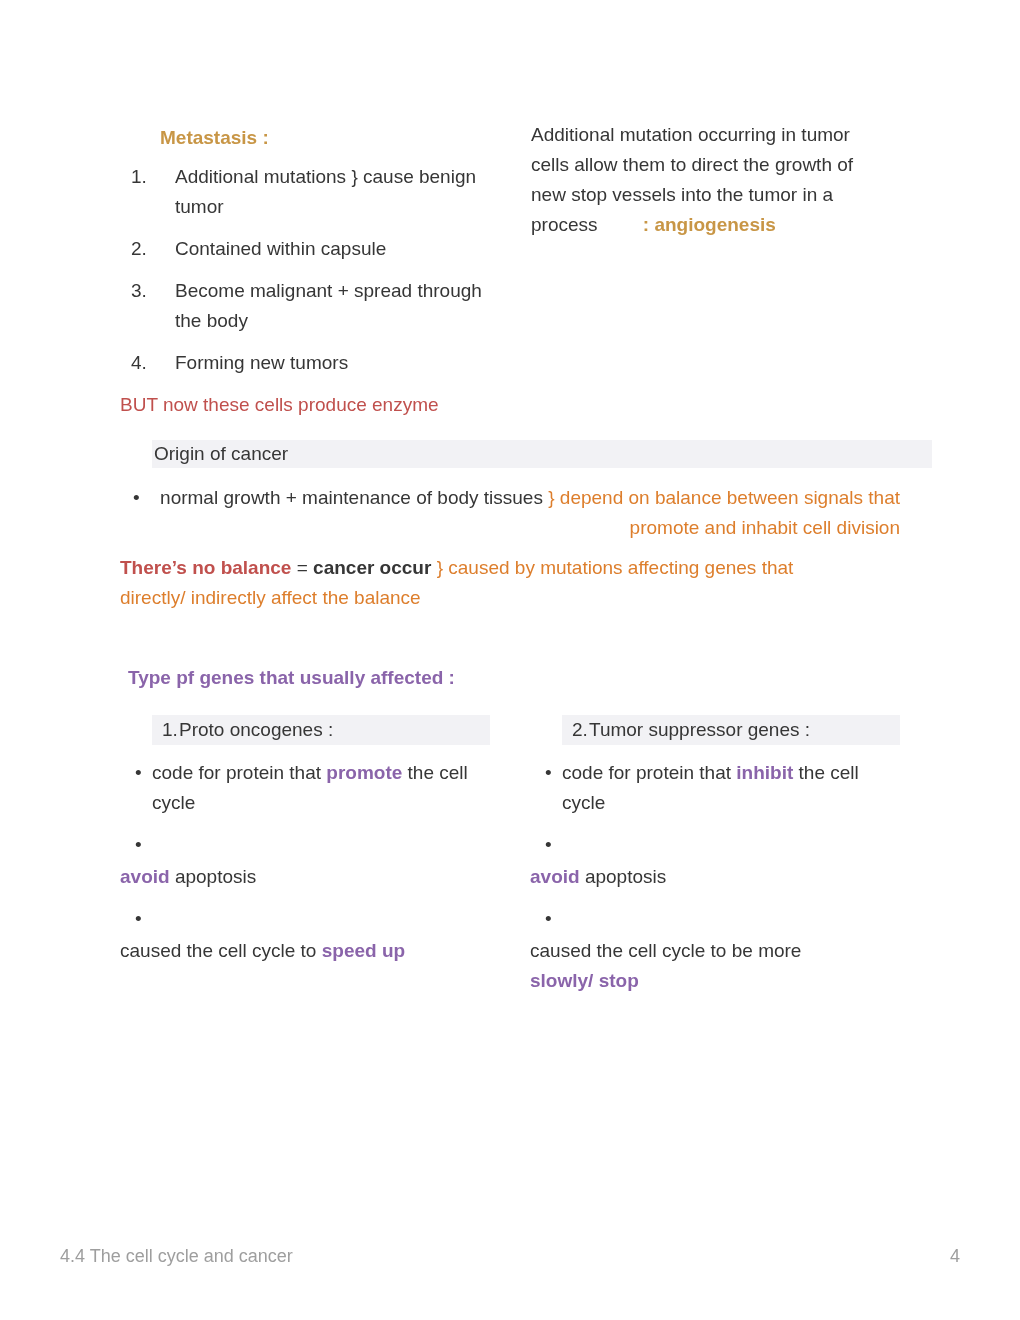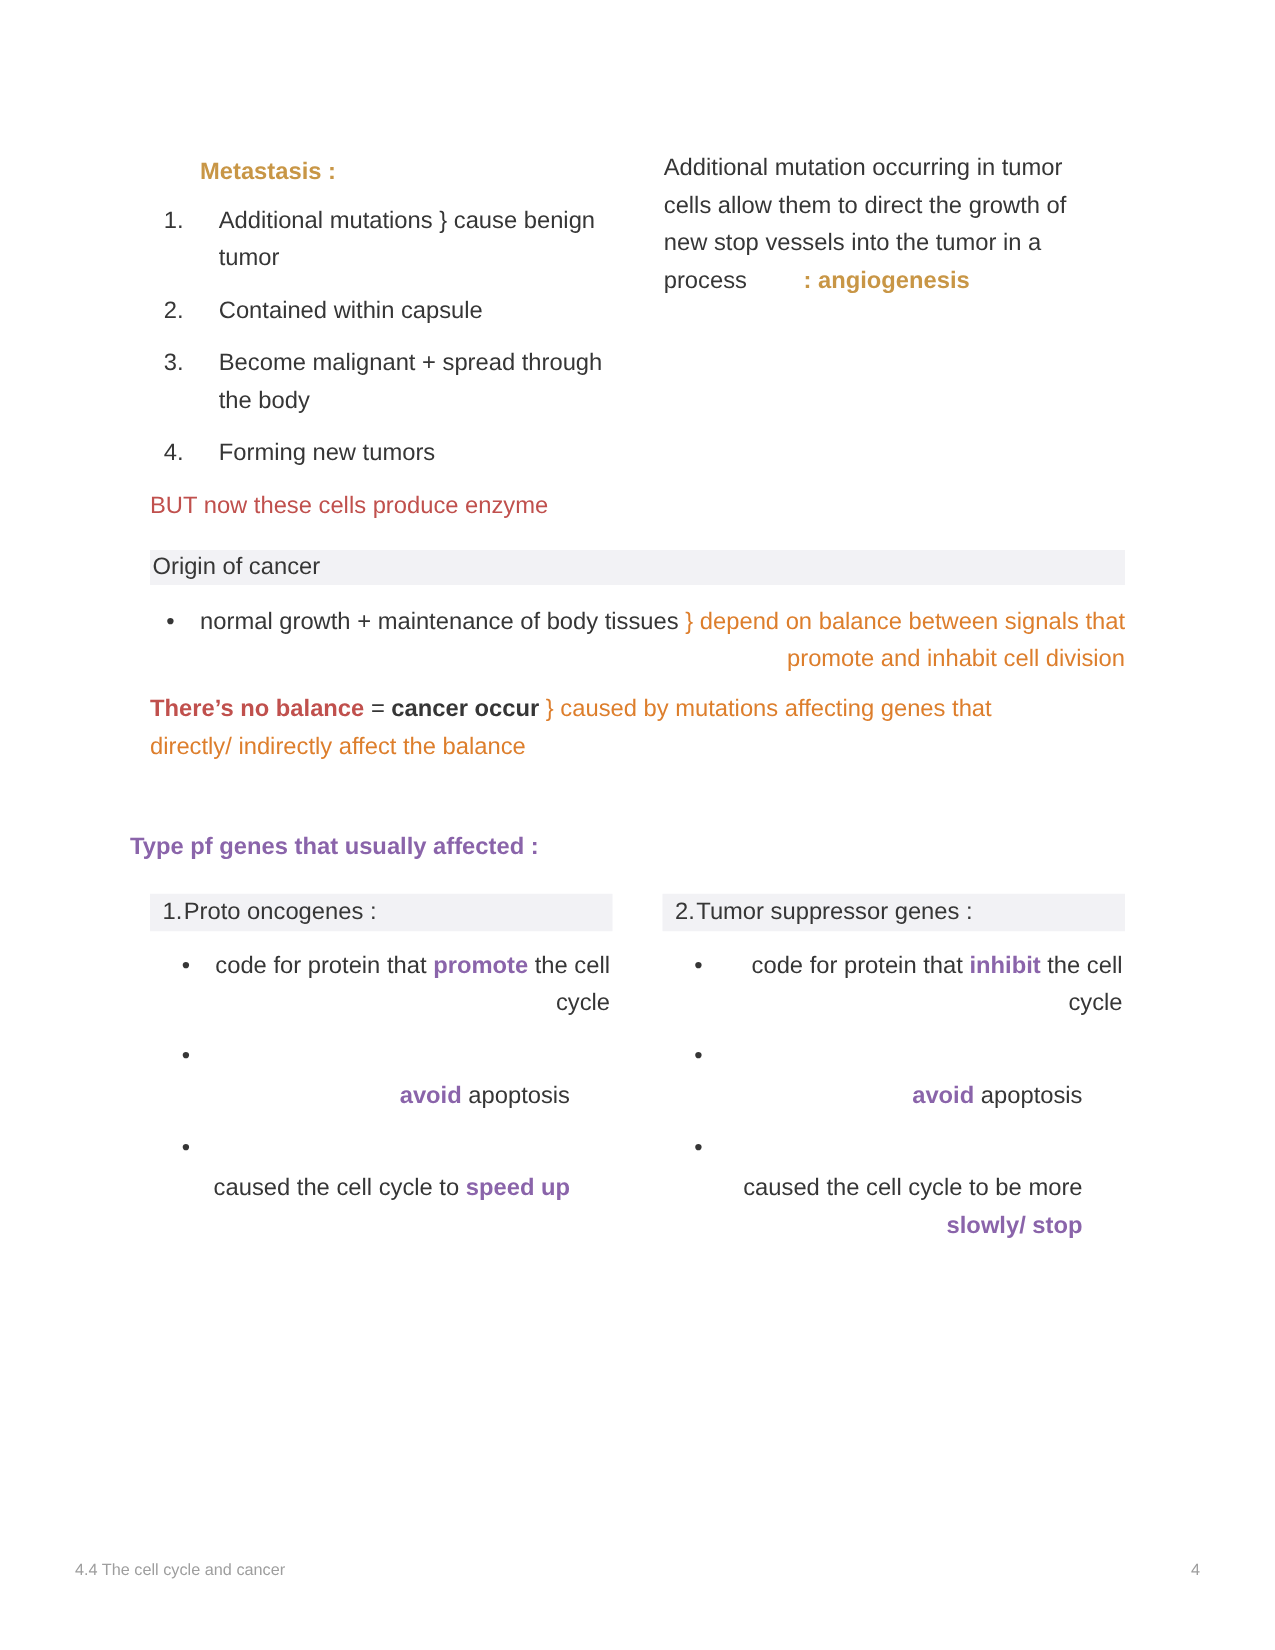--- a/index.html
+++ b/index.html
@@ -13,56 +13,56 @@
     font-family:"Liberation Sans","DejaVu Sans",sans-serif;
     font-size:19px; line-height:30px; color:var(--text); overflow:hidden;
   }
   .abs{position:absolute;}
   .bold{font-weight:bold;}
   .gold{color:var(--gold);font-weight:bold;margin-left:40px;}
   .red{color:var(--red);}
   .red-b{color:var(--red);font-weight:bold;}
   .orange{color:var(--orange);}
   .purple{color:var(--purple);font-weight:bold;}
-  .hl-bar{background:var(--highlight_bg);}
+  .hl-bar{background:var(--highlight_bg);margin-left:32px;}
 
   .m-head{left:120px;top:123px;}
   .angio{left:531px;top:120px;width:352px;}
   .m-list{left:131px;top:162px;}
   .m-item{display:flex;}
   .m-item + .m-item{margin-top:12px;}
   .m-num{width:24px;flex:0 0 24px;}
   .m-text{width:330px;margin-left:20px;}
 
   .but-line{left:120px;top:390px;}
 
   .origin-bar{left:120px;top:440px;width:780px;height:28px;line-height:28px;padding-left:2px;}
   .origin-bullet{left:120px;top:483px;width:780px;display:flex;}
   .dot-col{width:35px;flex:0 0 35px;padding-left:13px;}
   .dot-col::before{content:"•";}
   .origin-text{width:745px;text-align:right;}
 
   .balance{left:120px;top:553px;width:728px;}
 
-  .genes-head{left:104px;top:663px;}
+  .genes-head{left:128px;top:663px;}
 
   .gcol{top:715px;width:370px;}
   .gcol-left{left:120px;}
   .gcol-right{left:530px;}
   .g-bar{height:30px;line-height:30px;display:flex;}
   .g-num{width:27px;flex:0 0 27px;padding-left:10px;}
   .g-bullets{margin-top:13px;}
-  .g-bullet{display:flex;text-align:right;}
+  .g-bullet{display:flex;}
   .g-bullet + .g-bullet{margin-top:12px;flex-direction:column;}
   .g-dot{width:32px;flex:0 0 32px;padding-left:15px;}
   .g-dot::before{content:"•";}
   .g-text{width:336px;}
 
   .footer{left:60px;top:1246px;width:900px;display:flex;justify-content:space-between;
-          font-size:13px;line-height:20px;color:var(--footer_gray);}
+          font-size:18px;line-height:20px;color:var(--footer_gray);}
 </style>
 </head>
 <body>
 
 <div class="page">
 
   <div class="abs m-head gold">Metastasis :</div>
 
   <div class="abs angio">
     <span>Additional mutation occurring in tumor cells allow them to direct the growth of new stop vessels into the tumor in a process </span><span class="gold">: angiogenesis</span>

